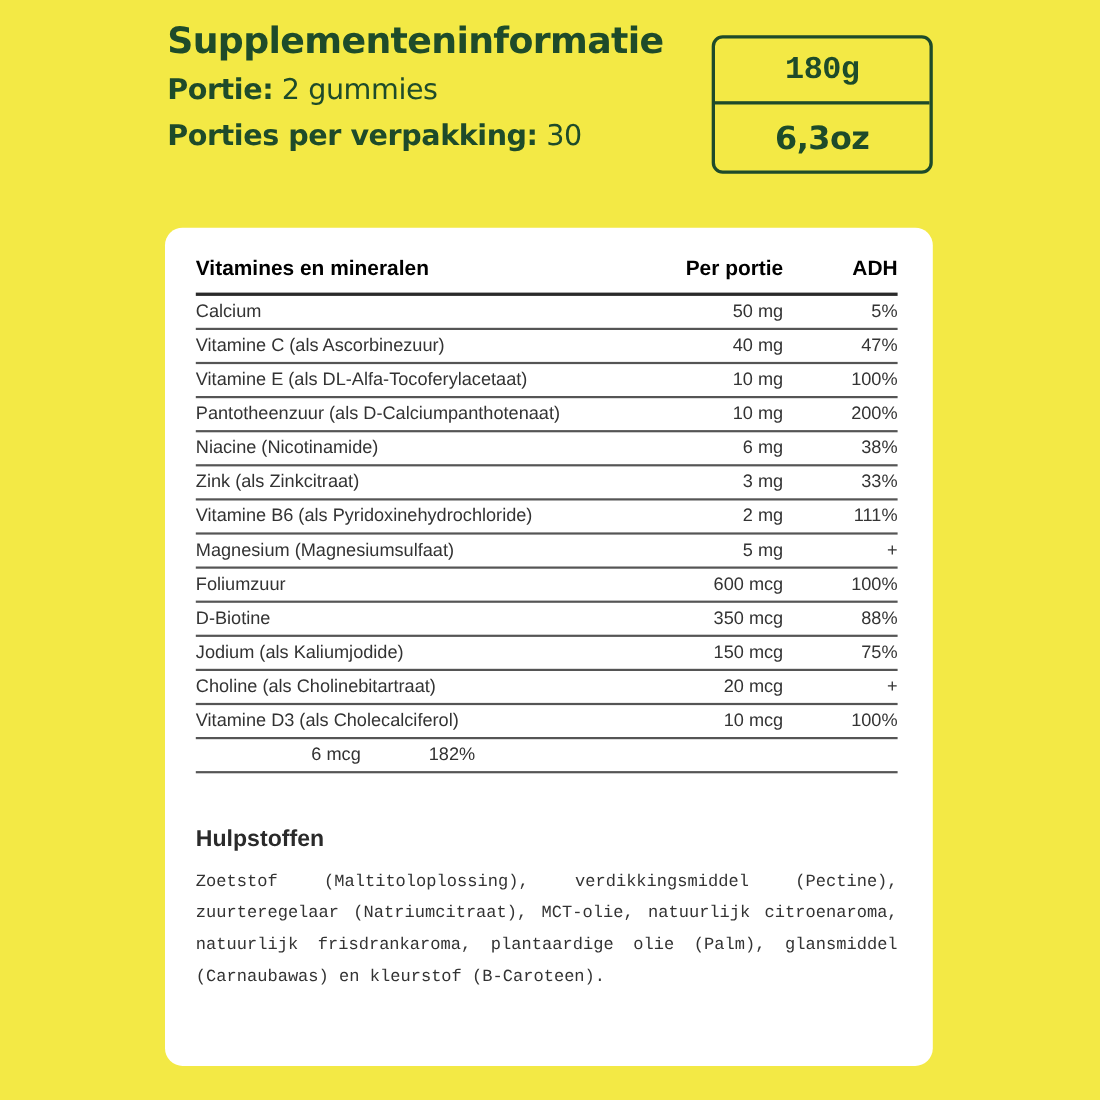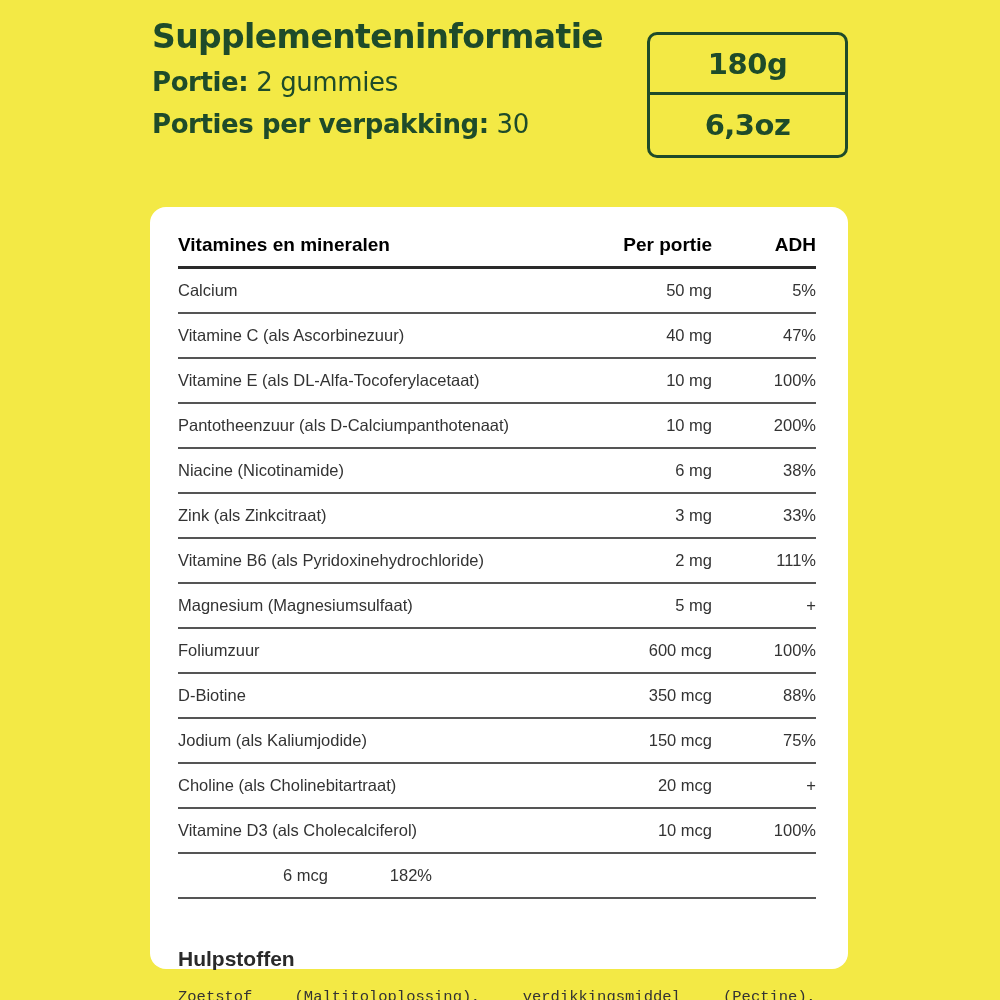--- a/index.html
+++ b/index.html
@@ -36,21 +36,21 @@
       border: 3px solid #1E4B2A;
       border-radius: 10px;
       color: #1E4B2A;
     }
     .weight-cell {
       height: 60px;
       display: flex; align-items: center; justify-content: center;
       font-size: 29px; font-weight: bold;
       letter-spacing: -0.5px;
     }
-    .weight-cell.top { border-bottom: 3px solid #1E4B2A; }
+    .weight-cell.top { border-bottom: 3px solid #1E4B2A; font-family: Liberation Mono, monospace; }
 
     .card {
       position: absolute;
       left: 150px; top: 207px;
       width: 698px; height: 762px;
       background: #ffffff;
       border-radius: 16px;
       padding: 0 32px 0 28px;
       color: #2a2a2a;
     }
@@ -62,21 +62,21 @@
       font-family: "Liberation Sans", sans-serif;
       font-weight: bold;
       font-size: 19px;
       color: #000000;
     }
     .col-name { flex: 1; }
     .col-amt { width: 150px; text-align: right; }
     .col-adh { width: 104px; text-align: right; }
     .row {
       display: flex; align-items: center;
-      height: 45px;
+      height: 31px;
       border-bottom: 2px solid #555;
       font-family: "Liberation Sans", sans-serif;
       font-size: 16.5px;
       color: #333;
     }
     .section-title {
       margin-top: 48px;
       font-family: "Liberation Sans", sans-serif;
       font-weight: bold;
       font-size: 21px;

